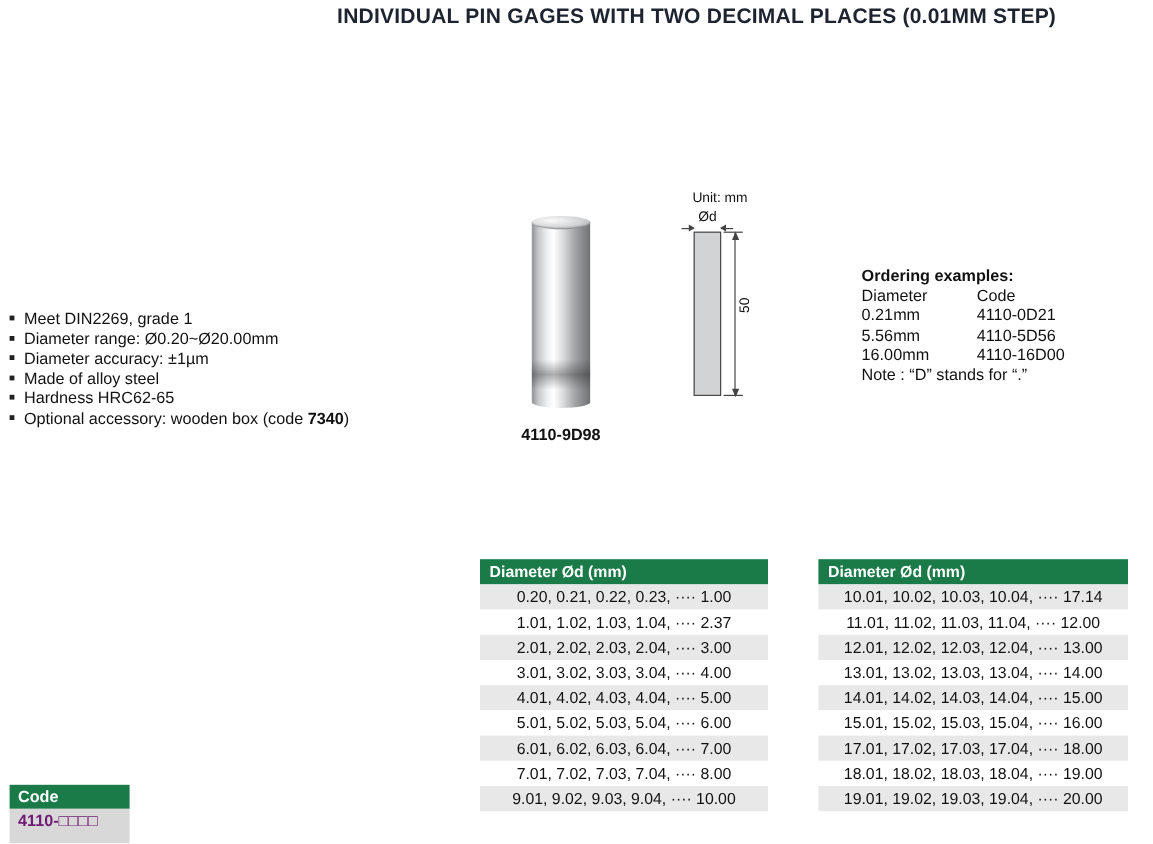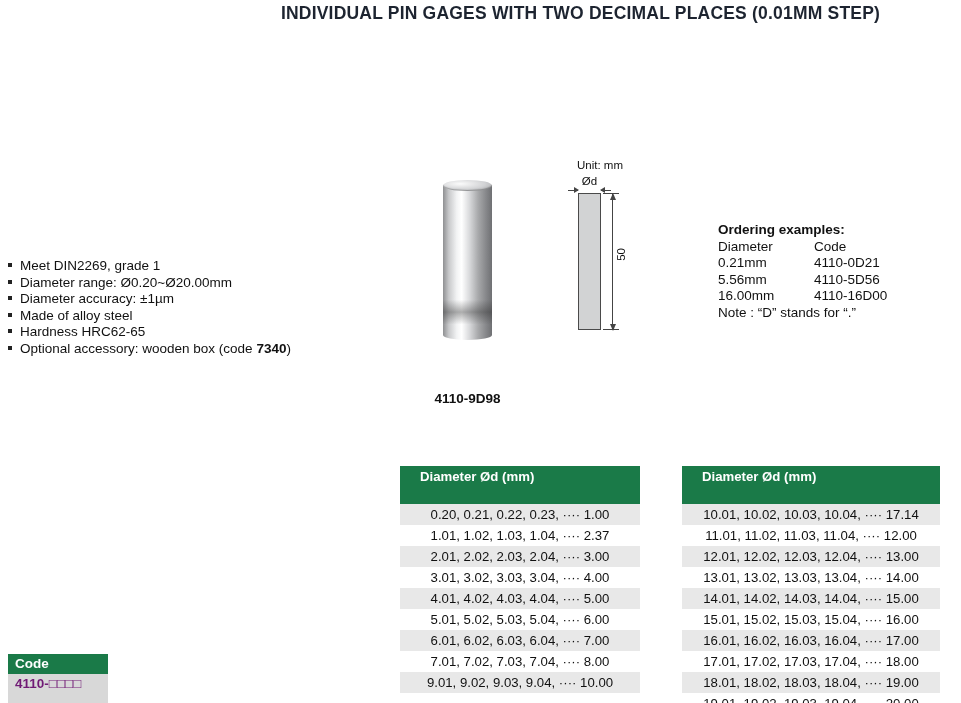--- a/index.html
+++ b/index.html
@@ -21,21 +21,21 @@
   .pin-top { position:absolute; top:0; left:0; right:0; height:11px; border-radius:50%;
              background: radial-gradient(ellipse at 35% 35%, #fbfbfb, #d2d3d5 55%, #97989a 100%);
              box-shadow: inset 0 -1px 1px rgba(0,0,0,.25); z-index:2; }
   .pin-body { position:absolute; top:5px; left:0; right:0; bottom:0;
               border-radius: 0 0 50% 50% / 0 0 5px 5px;
               background:
                 linear-gradient(180deg, rgba(0,0,0,0) 74%, rgba(40,40,40,.38) 82%, rgba(0,0,0,0) 90%),
                 linear-gradient(90deg,#8f9092 0%, #c8c9cb 12%, #f2f3f4 28%, #ffffff 38%,
                                 #d6d7d9 55%, #a7a8aa 72%, #86878a 88%, #6f7073 100%); }
   .pin-label { position:absolute; left:415px; top:355px; width:105px; text-align:center;
-               font-weight:bold; font-size:13.5px;margin-top:36px; }
+               font-weight:bold; font-size:13.5px; }
 
   
   .unit-label { position:absolute; left:577px; top:159px; font-size:11.5px; }
   .dia-label  { position:absolute; left:578px; top:175px; width:23px; text-align:center; font-size:11.5px; }
   .dia-arrow-l { position:absolute; left:568px; top:190px; width:10px; height:1px; background:#444; }
   .dia-arrow-r { position:absolute; left:601px; top:190px; width:10px; height:1px; background:#444; }
   .dia-arrow-l::after { content:""; position:absolute; right:-1px; top:-3px;
         border-top:3px solid transparent; border-bottom:3px solid transparent; border-left:5px solid #444; }
   .dia-arrow-r::after { content:""; position:absolute; left:-1px; top:-3px;
         border-top:3px solid transparent; border-bottom:3px solid transparent; border-right:5px solid #444; }
@@ -56,21 +56,21 @@
   .ordering-title { font-weight:bold; line-height:16.5px; }
   .ordering-row { display:flex; line-height:16.5px; }
   .ordering-row .d { width:96px; flex:none; }
   .ordering-note { line-height:16.5px; }
 
   
   .dtable { position:absolute; font-size:13.2px; }
   .dtable.left  { left:400px; top:466px; width:240px; }
   .dtable.right { left:682px; top:466px; width:258px; }
   .thead { background:var(--accent_green,#1a7a48); color:#fff; font-weight:bold;
-           height:38px; line-height:21px; padding-left:20px; }
+           height:21px; line-height:21px; padding-left:8px; }
   .trow { height:21px; line-height:21px; text-align:center; background:#fff; }
   .tbody .trow:nth-child(odd) { background:var(--row_alt,#e8e8e8); }
 
   
   .code-block { position:absolute; left:8px; top:654px; width:100px; font-size:13.5px; }
   .code-head { background:var(--accent_green,#1a7a48); color:#fff; font-weight:bold;
                height:20px; line-height:20px; padding-left:7px; }
   .code-val  { background:var(--bar_gray,#d8d8d8); height:36px; line-height:20px;
                padding-left:7px; font-weight:bold; color:#701a75; }
 </style>
@@ -162,21 +162,20 @@
 
   <div class="dtable right">
     <div class="thead">Diameter Ød (mm)</div>
     <div class="tbody">
       <div class="trow">10.01, 10.02, 10.03, 10.04, ···· 17.14</div>
       <div class="trow">11.01, 11.02, 11.03, 11.04, ···· 12.00</div>
       <div class="trow">12.01, 12.02, 12.03, 12.04, ···· 13.00</div>
       <div class="trow">13.01, 13.02, 13.03, 13.04, ···· 14.00</div>
       <div class="trow">14.01, 14.02, 14.03, 14.04, ···· 15.00</div>
       <div class="trow">15.01, 15.02, 15.03, 15.04, ···· 16.00</div>
-      <div class="trow">16.01, 16.02, 16.03, 16.04, ···· 17.00</div>
       <div class="trow">17.01, 17.02, 17.03, 17.04, ···· 18.00</div>
       <div class="trow">18.01, 18.02, 18.03, 18.04, ···· 19.00</div>
       <div class="trow">19.01, 19.02, 19.03, 19.04, ···· 20.00</div>
     </div>
   </div>
 
   <div class="code-block">
     <div class="code-head">Code</div>
     <div class="code-val">4110-□□□□</div>
   </div>

